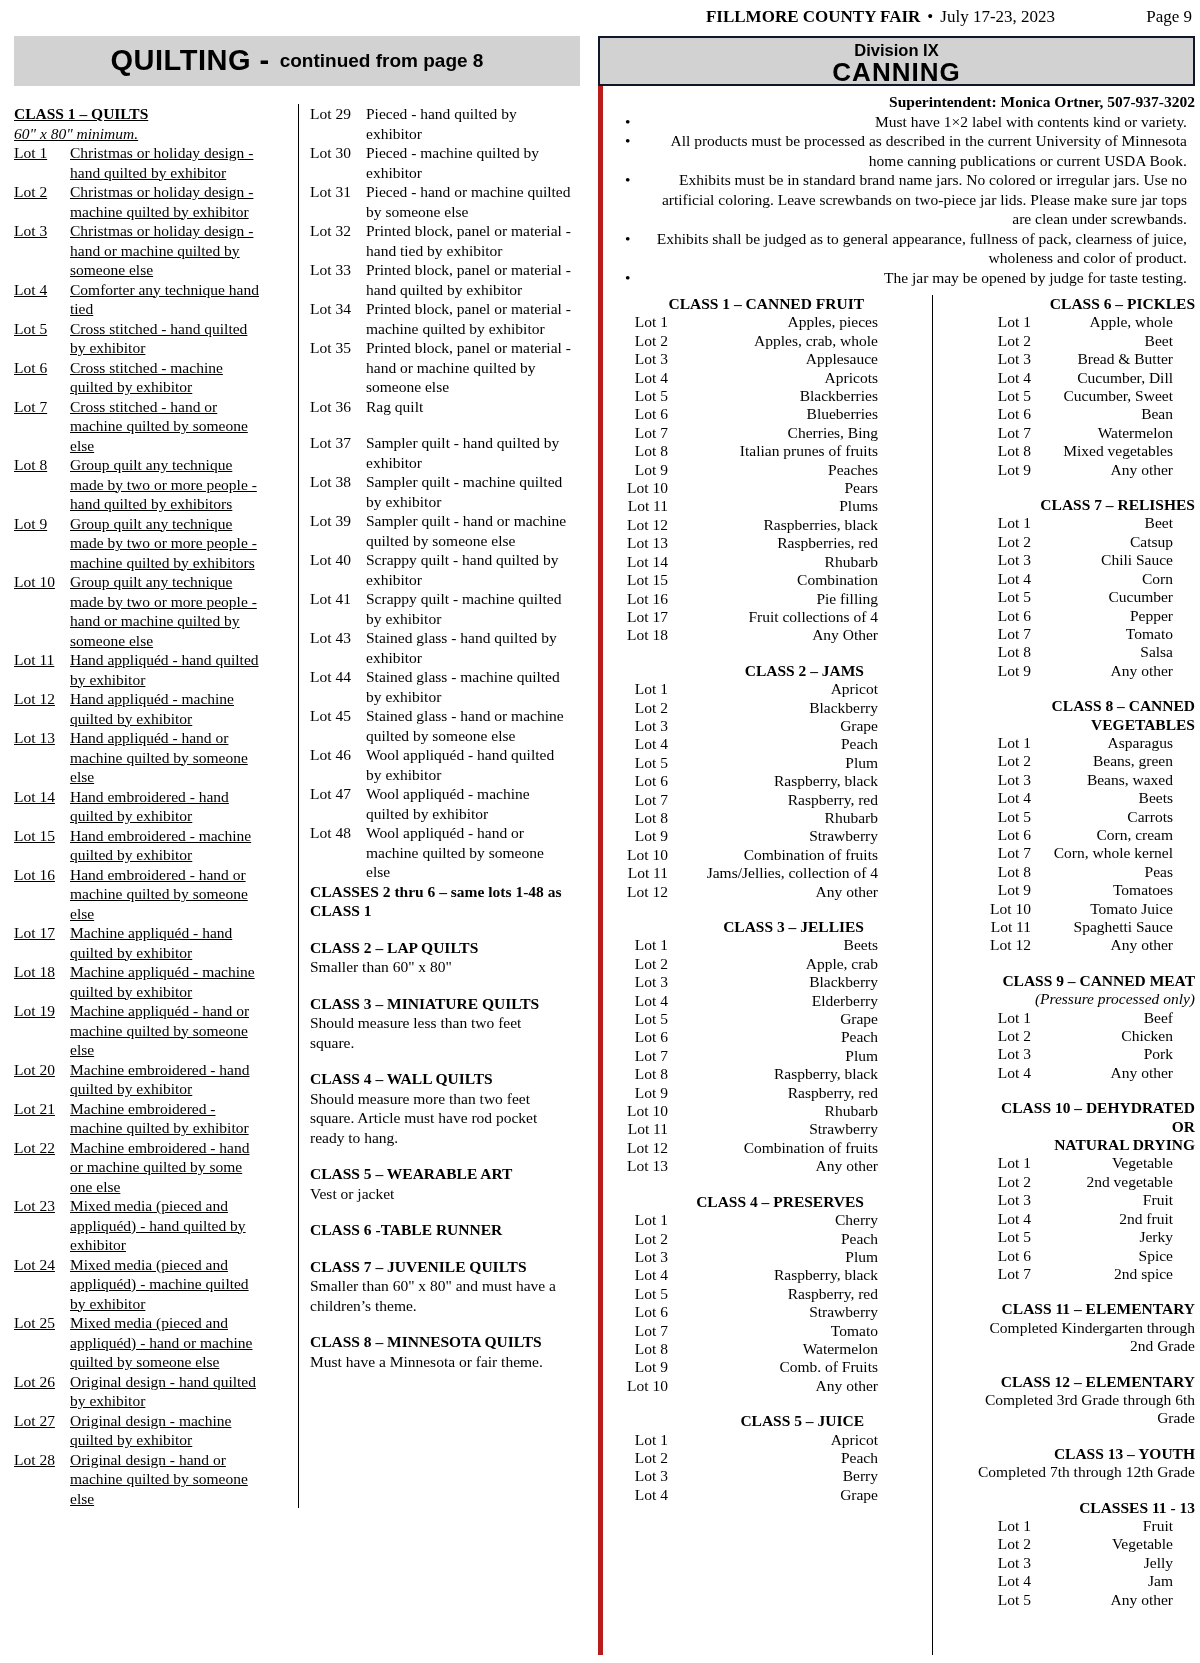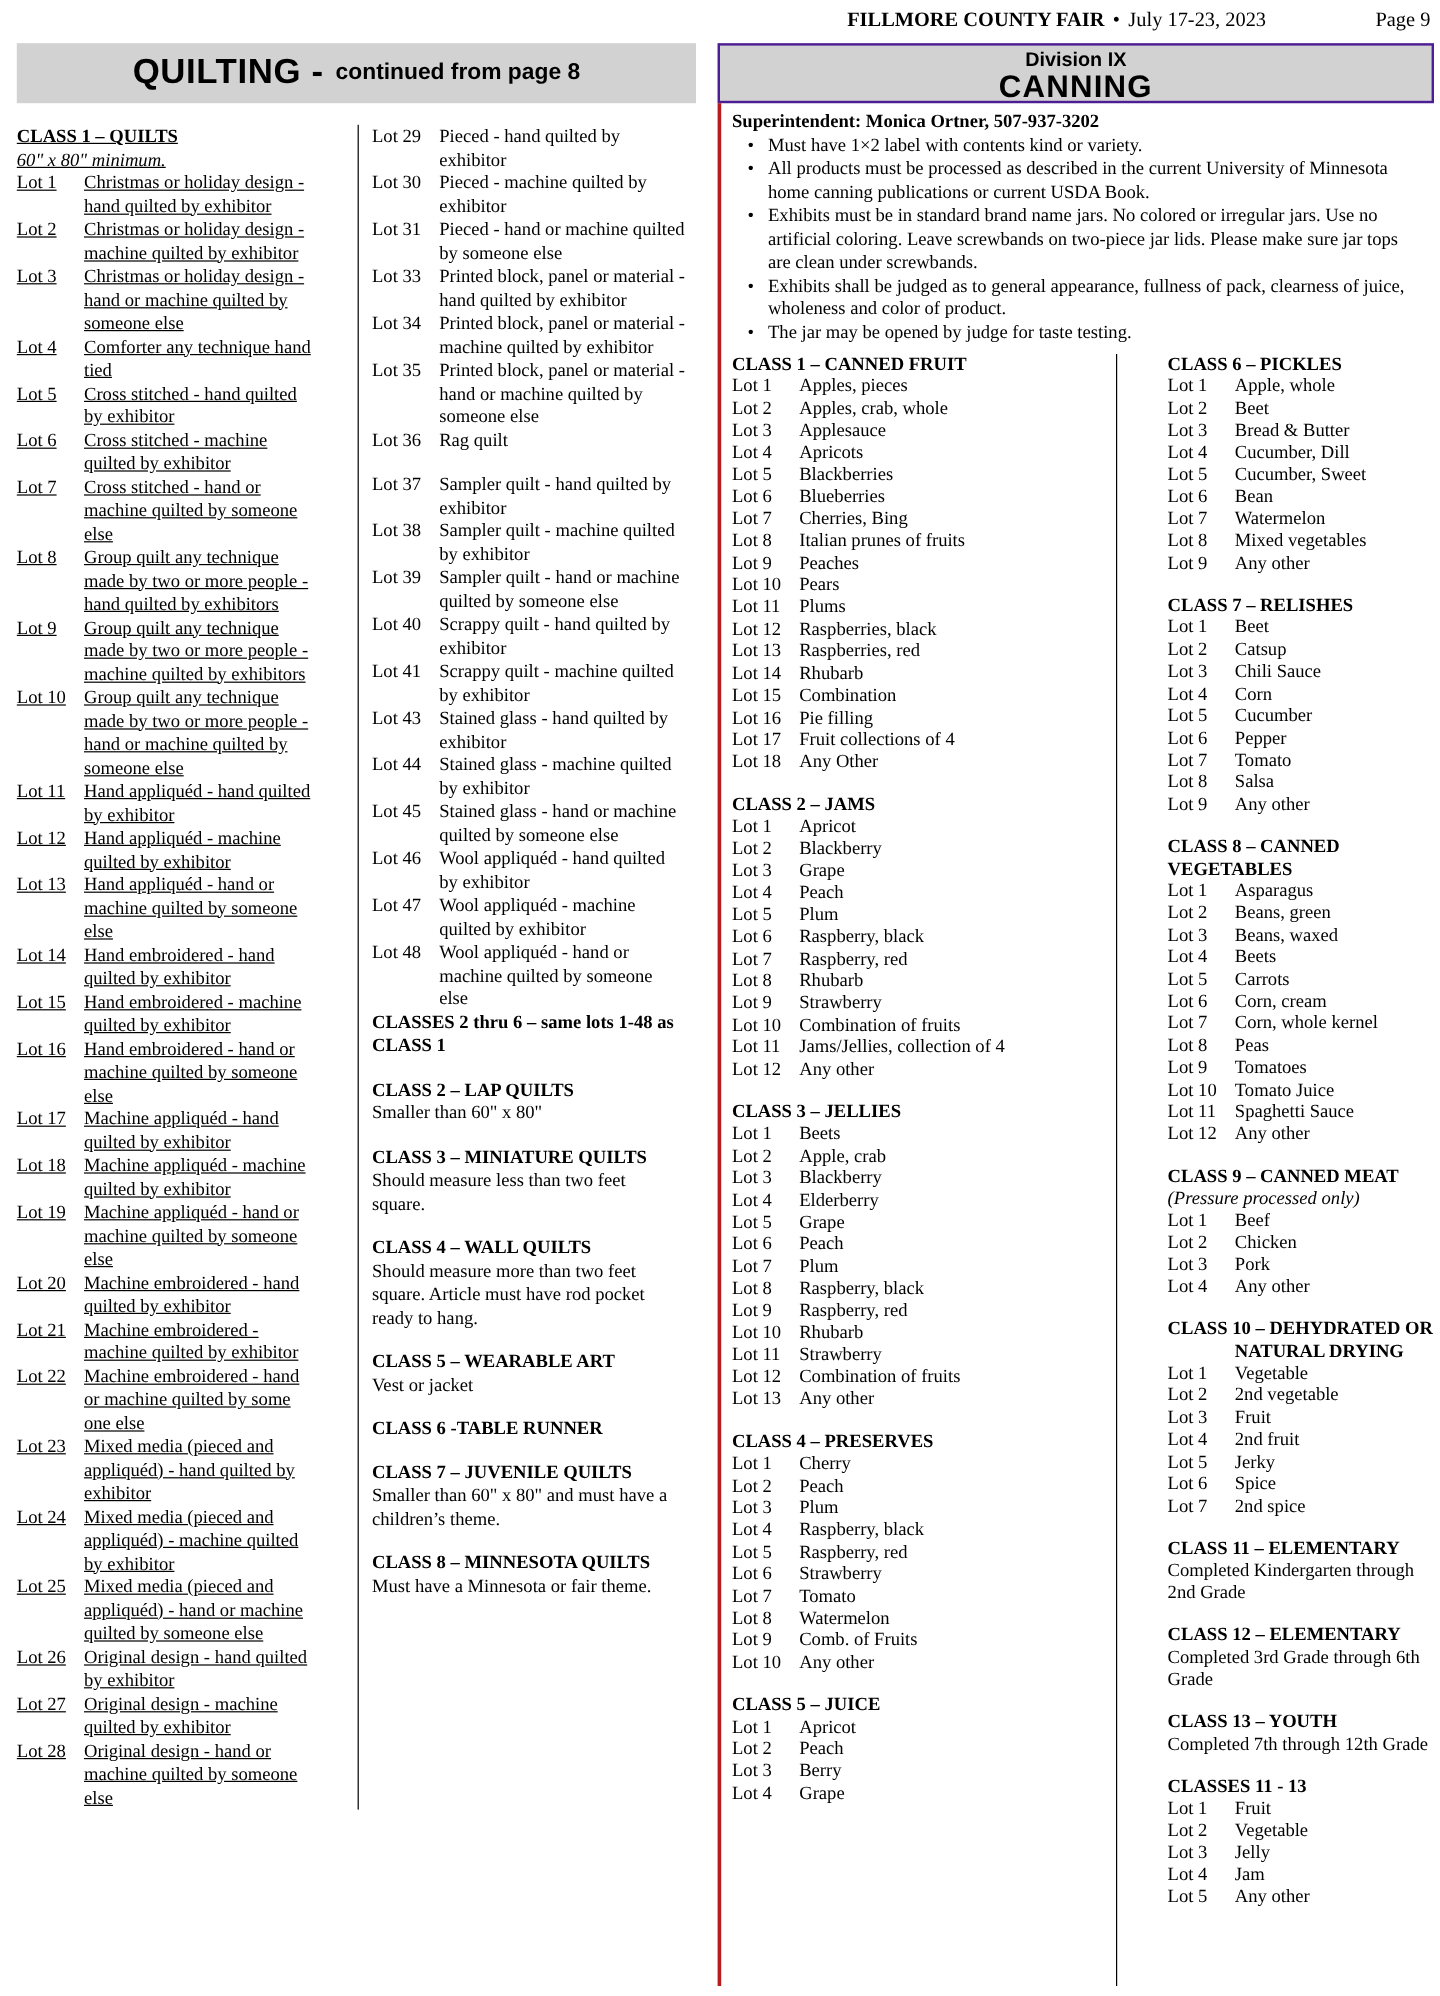--- a/index.html
+++ b/index.html
@@ -26,33 +26,33 @@
   
   .q-banner {
     width:566px; height:50px; background:#d2d2d2;
     display:flex; align-items:center; justify-content:center; gap:10px;
     font-family:"Liberation Sans", sans-serif; font-weight:bold;
   }
   .q-banner .t1 { font-size:29px; letter-spacing:.5px; }
   .q-banner .t2 { font-size:19px; }
   .c-banner {
     height:50px; box-sizing:border-box; background:#d2d2d2;
-    border:2px solid #4c1d95; text-align:center; padding-top:3px;
+    border:2px solid #0f172a; text-align:center; padding-top:3px;
     font-family:"Liberation Sans", sans-serif; font-weight:bold;
   }
   .c-division { font-size:16.5px; line-height:19px; }
   .c-title { font-size:26px; line-height:25px; letter-spacing:1px; }
 
   
   .q-two-col { display:flex; margin-top:18px; }
   .q-col1 { width:284px;text-decoration:underline; }
   .q-col2 { width:288px; padding-left:11px; }
   .v-line { width:1px; background:#000; }
 
-  .canning-body { border-left:3px solid #b91c1c; padding:6px 0 0 9px; min-height:1565px; box-sizing:border-box; }
+  .canning-body { border-left:5px solid #b91c1c; padding:6px 0 0 9px; min-height:1565px; box-sizing:border-box;text-align:right; }
   .c-two-col { display:flex; margin-top:8px; min-height:1360px;gap:32px; }
   .c-col1 { width:288px; }
   .c-col2 { flex:1; padding-left:10px; }
 
   
   .quilting-half { font-size:15.5px; line-height:19.5px; }
   .canning-body  { font-size:15.5px; line-height:19.5px; }
   .c-two-col     { line-height:18.4px; }
 
   .block { margin-top:17px; }
@@ -219,20 +219,24 @@
                 <span class="lot-num">Lot 29</span>
                 <span class="lot-desc">Pieced - hand quilted by exhibitor</span>
               </div>
               <div class="lot-row">
                 <span class="lot-num">Lot 30</span>
                 <span class="lot-desc">Pieced - machine quilted by exhibitor</span>
               </div>
               <div class="lot-row">
                 <span class="lot-num">Lot 31</span>
                 <span class="lot-desc">Pieced - hand or machine quilted by someone else</span>
+              </div>
+              <div class="lot-row">
+                <span class="lot-num">Lot 32</span>
+                <span class="lot-desc">Printed block, panel or material - hand tied by exhibitor</span>
               </div>
               <div class="lot-row">
                 <span class="lot-num">Lot 33</span>
                 <span class="lot-desc">Printed block, panel or material - hand quilted by exhibitor</span>
               </div>
               <div class="lot-row">
                 <span class="lot-num">Lot 34</span>
                 <span class="lot-desc">Printed block, panel or material - machine quilted by exhibitor</span>
               </div>
               <div class="lot-row">

